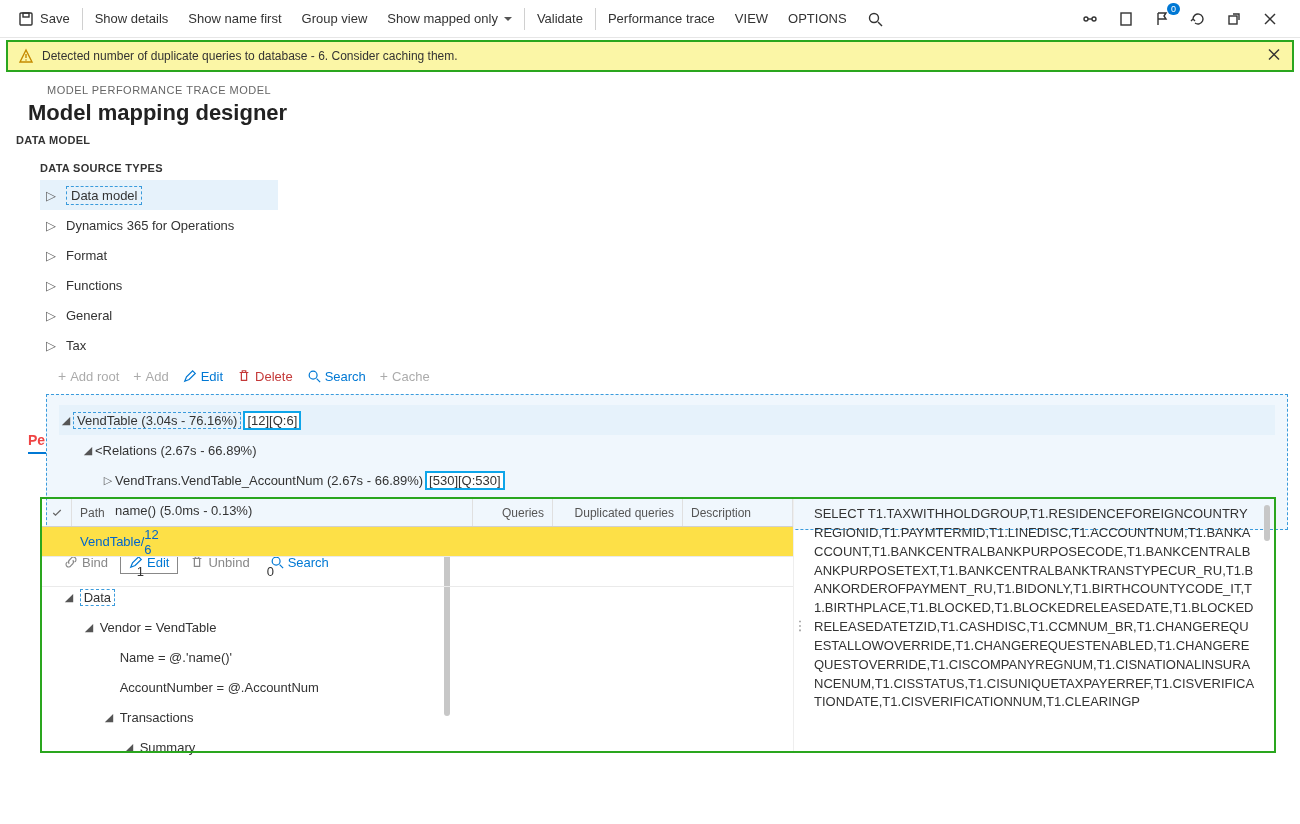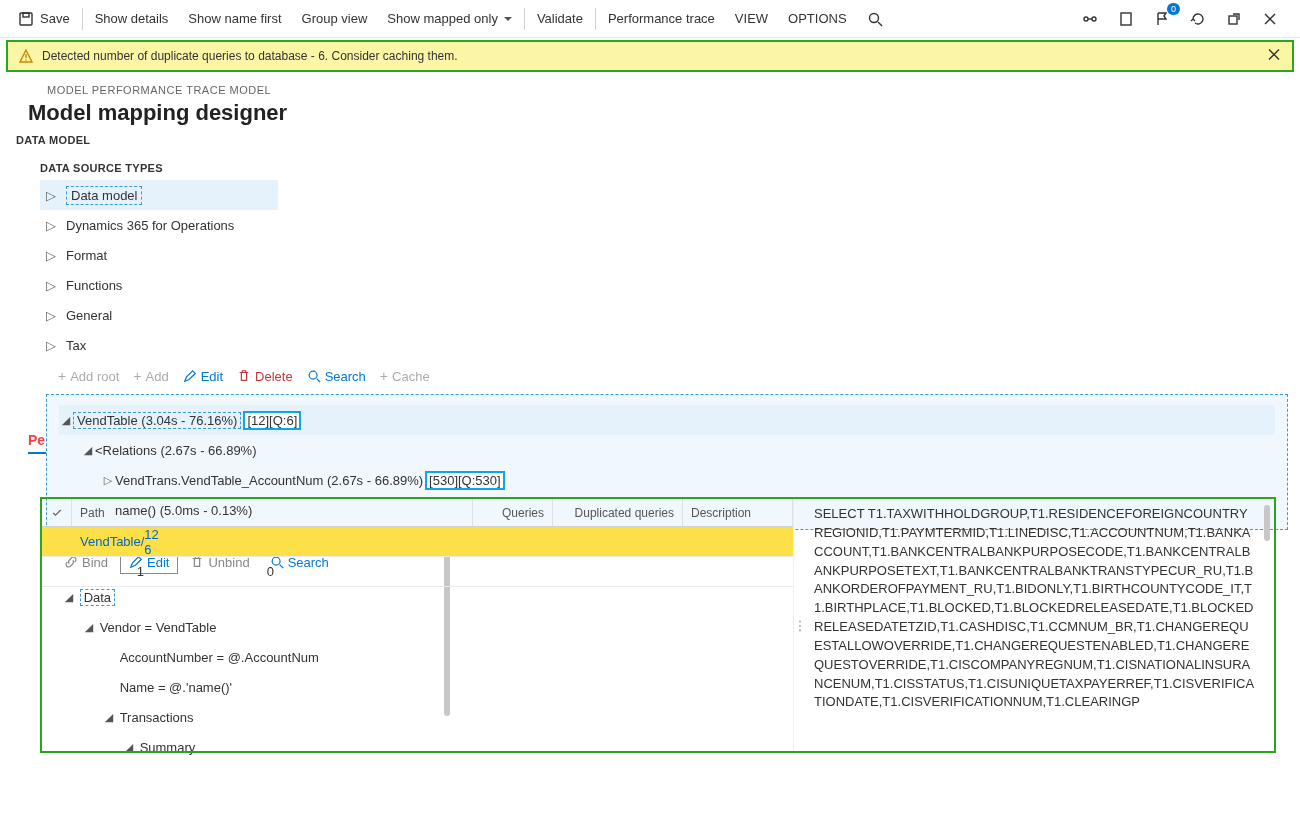--- a/index.html
+++ b/index.html
@@ -360,22 +360,22 @@
         <svg width="14" height="14" viewBox="0 0 16 16">
             <circle cx="7" cy="7" r="4.5" fill="none" stroke="#0078d4" stroke-width="1.4"></circle>
             <line x1="11" y1="11" x2="15" y2="15" stroke="#0078d4" stroke-width="1.4"></line>
           </svg>
         <span>Search</span>
       </div>
     </div>
     <div class="dm-tree">
       <div class="dm-row lvl0"><span class="caret">◢</span>&nbsp;<span class="dashed-box">Data</span></div>
       <div class="dm-row lvl1"><span class="caret">◢</span>&nbsp;<span>Vendor = VendTable</span></div>
+      <div class="dm-row lvl2"><span class="caret"></span>&nbsp;<span>Name = @.'name()'</span></div>
       <div class="dm-row lvl2"><span class="caret"></span>&nbsp;<span>AccountNumber = @.AccountNum</span></div>
-      <div class="dm-row lvl2"><span class="caret"></span>&nbsp;<span>Name = @.'name()'</span></div>
       <div class="dm-row lvl2"><span class="caret">◢</span>&nbsp;<span>Transactions</span></div>
       <div class="dm-row lvl3"><span class="caret">◢</span>&nbsp;<span>Summary</span></div>
     </div>
     <div class="scrollbar-fake"></div>
   </div>
 </div>
 
 <div class="details">
   <div class="perf-tab">Performance statistics</div>
   <br>

